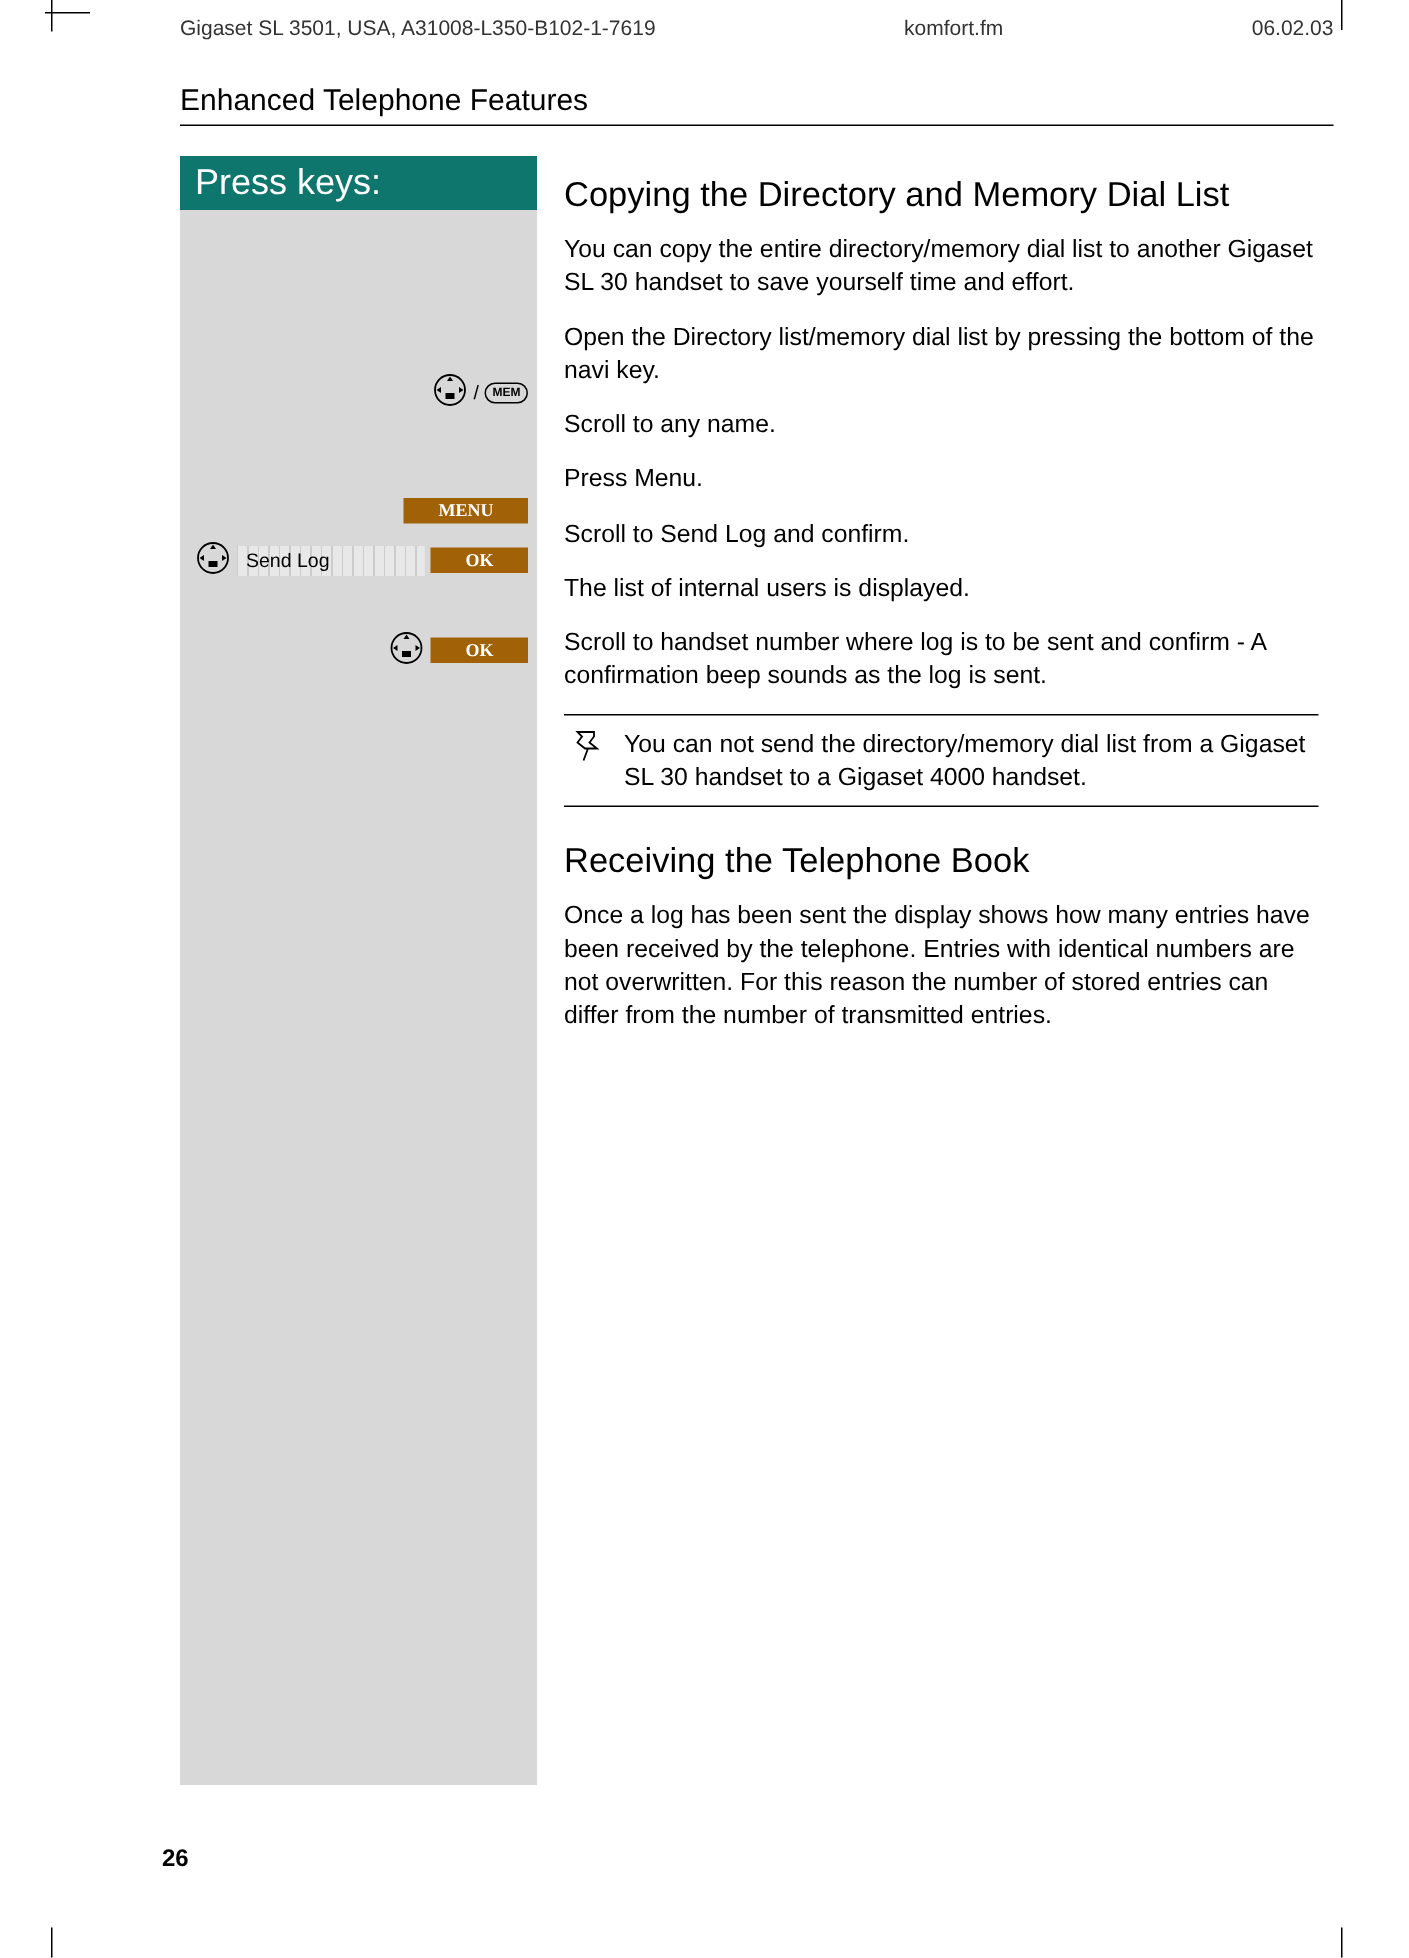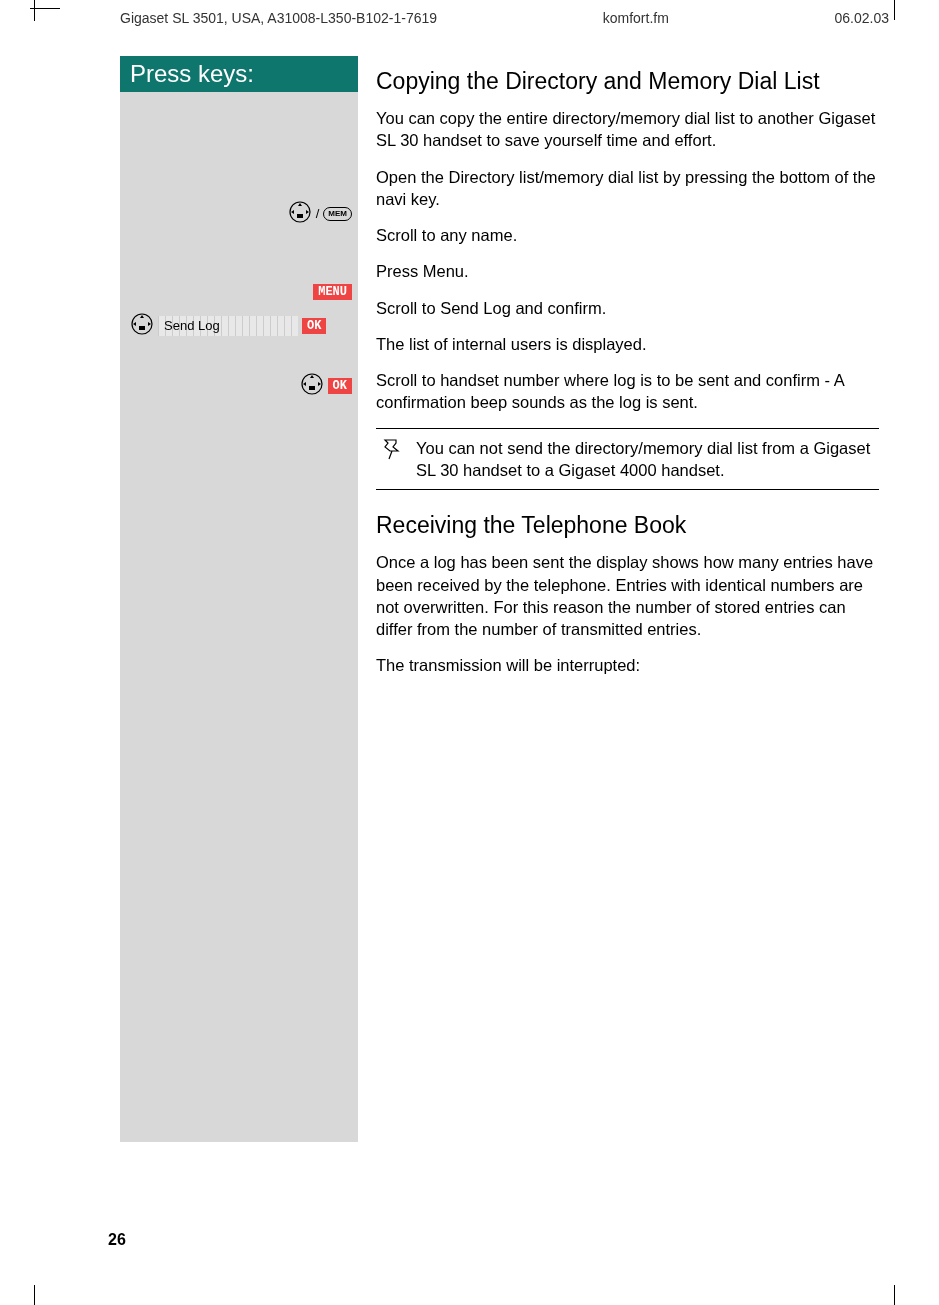--- a/index.html
+++ b/index.html
@@ -83,26 +83,26 @@
     border-radius: 10px;
     font-size: 8px;
     font-weight: bold;
     padding: 1px 4px;
     display: inline-flex;
     align-items: center;
     justify-content: center;
     height: 14px;
   }
   .dark-badge {
-    background: #ef4444;
+    background: #a16207;
     color: #fff;
     font-size: 12px;
     font-weight: bold;
-    padding: 1px 5px;
-    font-family: Liberation Mono, monospace;
+    padding: 1px 23px;
+    font-family: Liberation Serif, serif;
   }
   .screen-box {
     background: #e8e8e8;
     border: none;
     padding: 2px 6px;
     font-size: 13px;
     height: 20px;
     display: inline-flex;
     align-items: center;
     width: 140px;
@@ -159,20 +159,21 @@
   <div class="crop-tr"></div>
   <div class="crop-bl"></div>
   <div class="crop-br"></div>
 
   <div class="header-line">
     <span>Gigaset SL 3501, USA, A31008-L350-B102-1-7619</span>
     <span>komfort.fm</span>
     <span>06.02.03</span>
   </div>
 
+  <div class="section-title">Enhanced Telephone Features</div>
 
   <div class="two-col">
     <div class="left-col">
       <div class="press-keys-header">Press keys:</div>
       <div class="grey-panel">
 
         <div class="key-row" style="top:108px;">
           <span>
             <svg class="navi-icon" viewBox="0 0 24 24">
                 <circle cx="12" cy="12" r="10" fill="none" stroke="#000" stroke-width="1.2"></circle>
@@ -238,18 +239,17 @@
         <span class="pin-icon">
           <svg viewBox="0 0 24 24">
               <path d="M5 3 L16 3 L16 6 L13 10 L18 14 L10 14 L5 10 L8 6 Z M12 14 L9 22" fill="none" stroke="#000" stroke-width="1.2"></path>
             </svg>
         </span>
         <span>You can not send the directory/memory dial list from a Gigaset SL 30 handset to a Gigaset  4000 handset.</span>
       </div>
 
       <div class="h2">Receiving the Telephone Book</div>
       <p class="body-p">Once a log has been sent the display shows how many entries have been received by the telephone. Entries with identical numbers are not overwritten.  For this reason the number of stored entries can differ from the number of transmitted entries.</p>
-      <p class="body-p">The transmission will be interrupted:</p>
     </div>
   </div>
 
   <div class="page-number">26</div>
 </div>
 
 </body></html>

